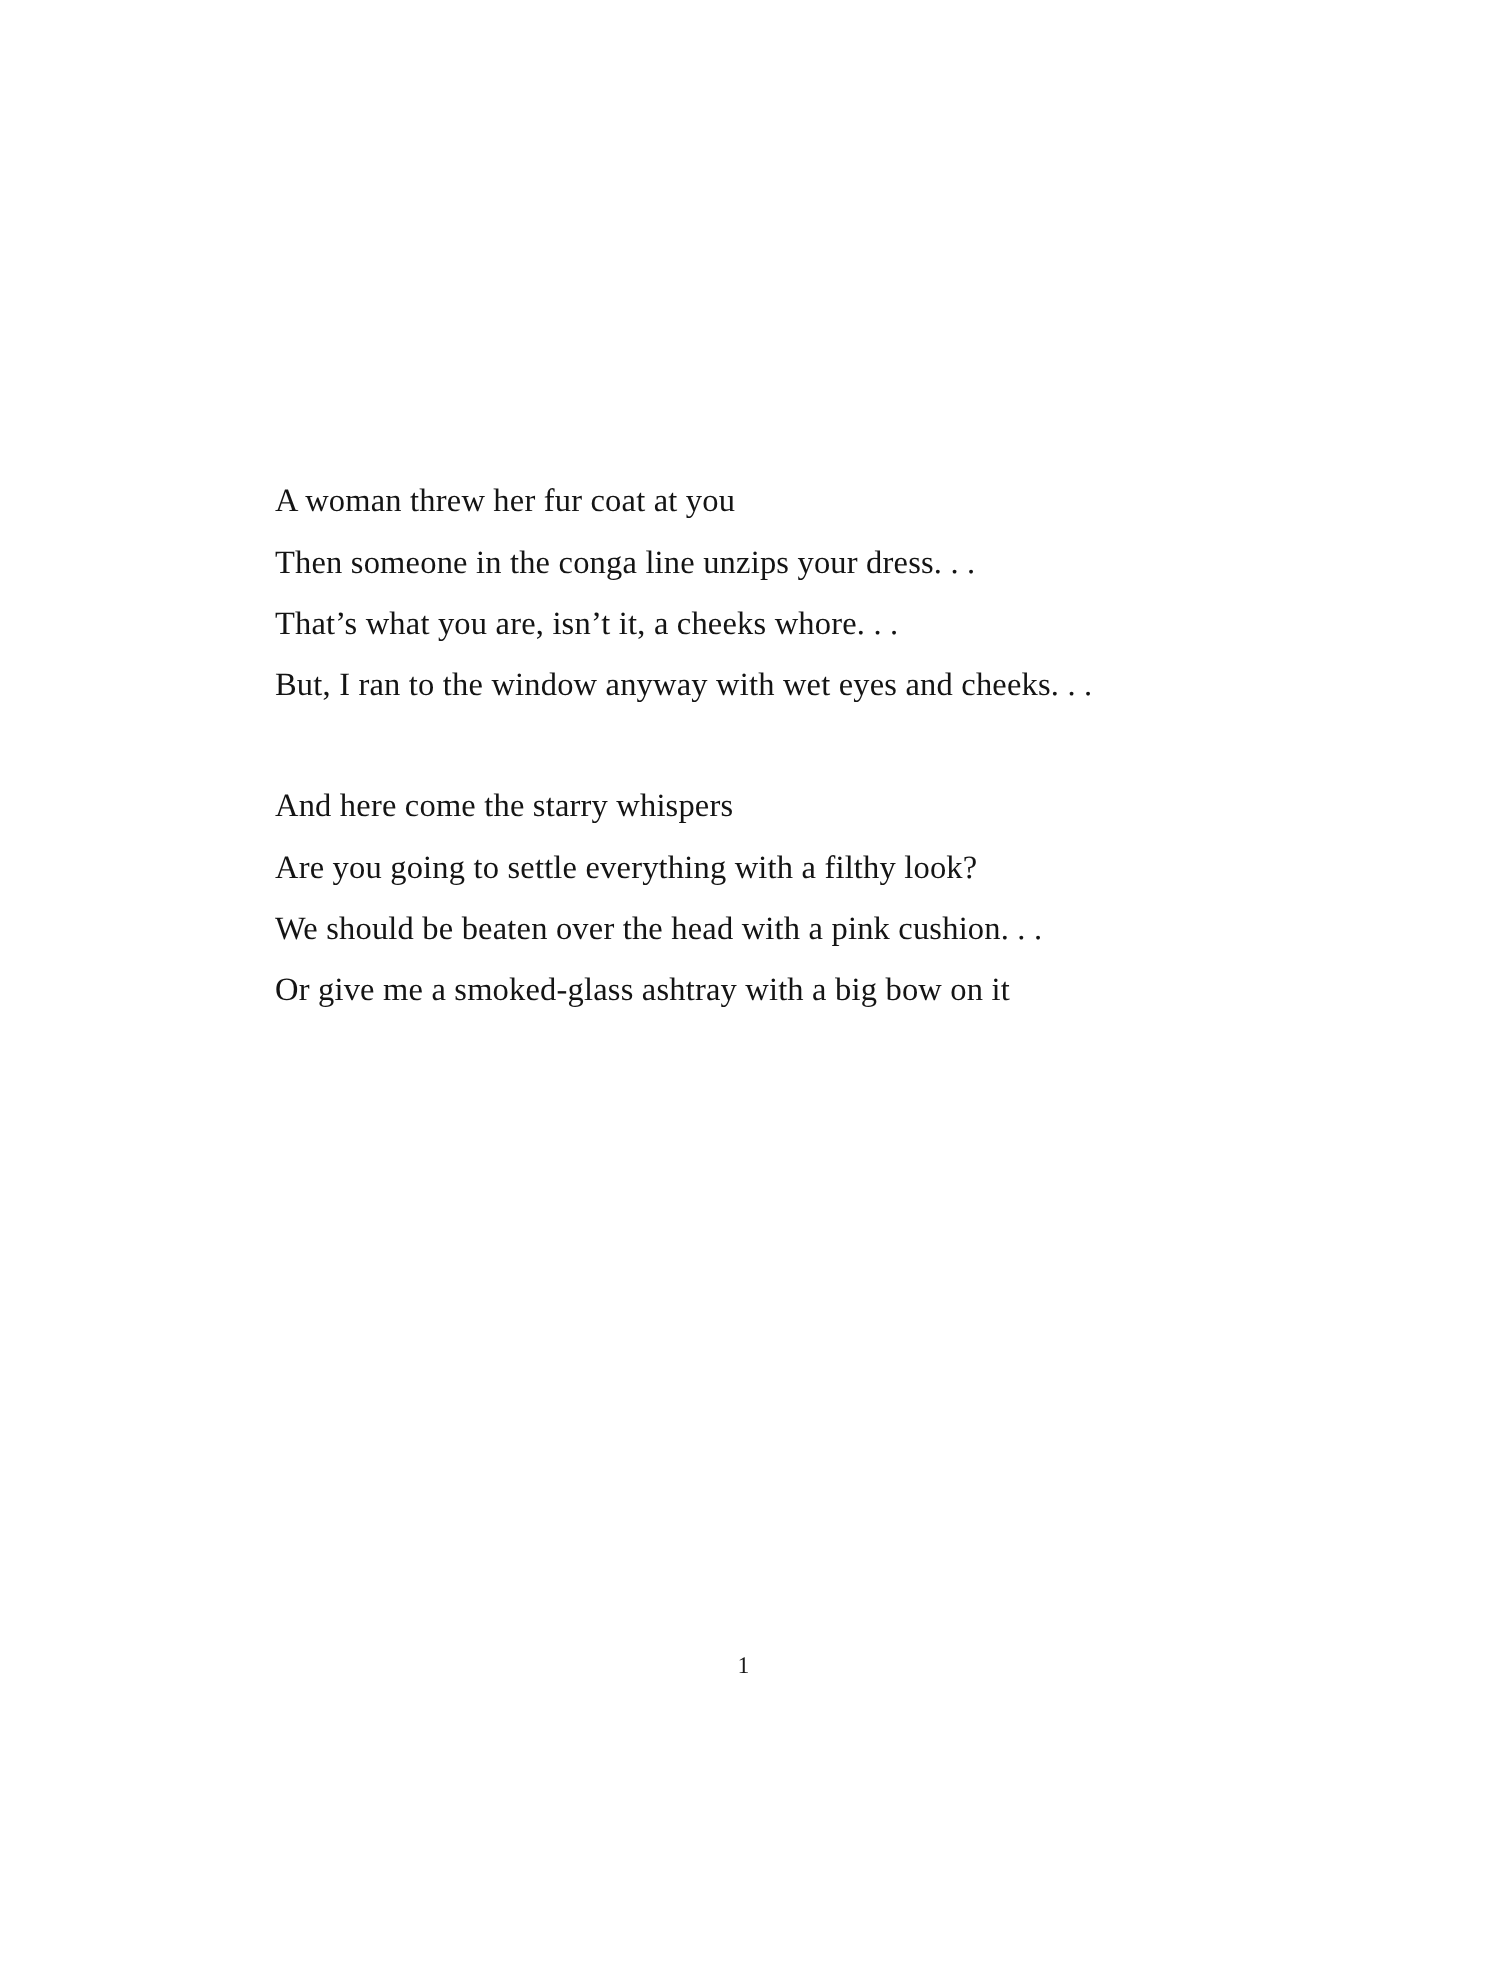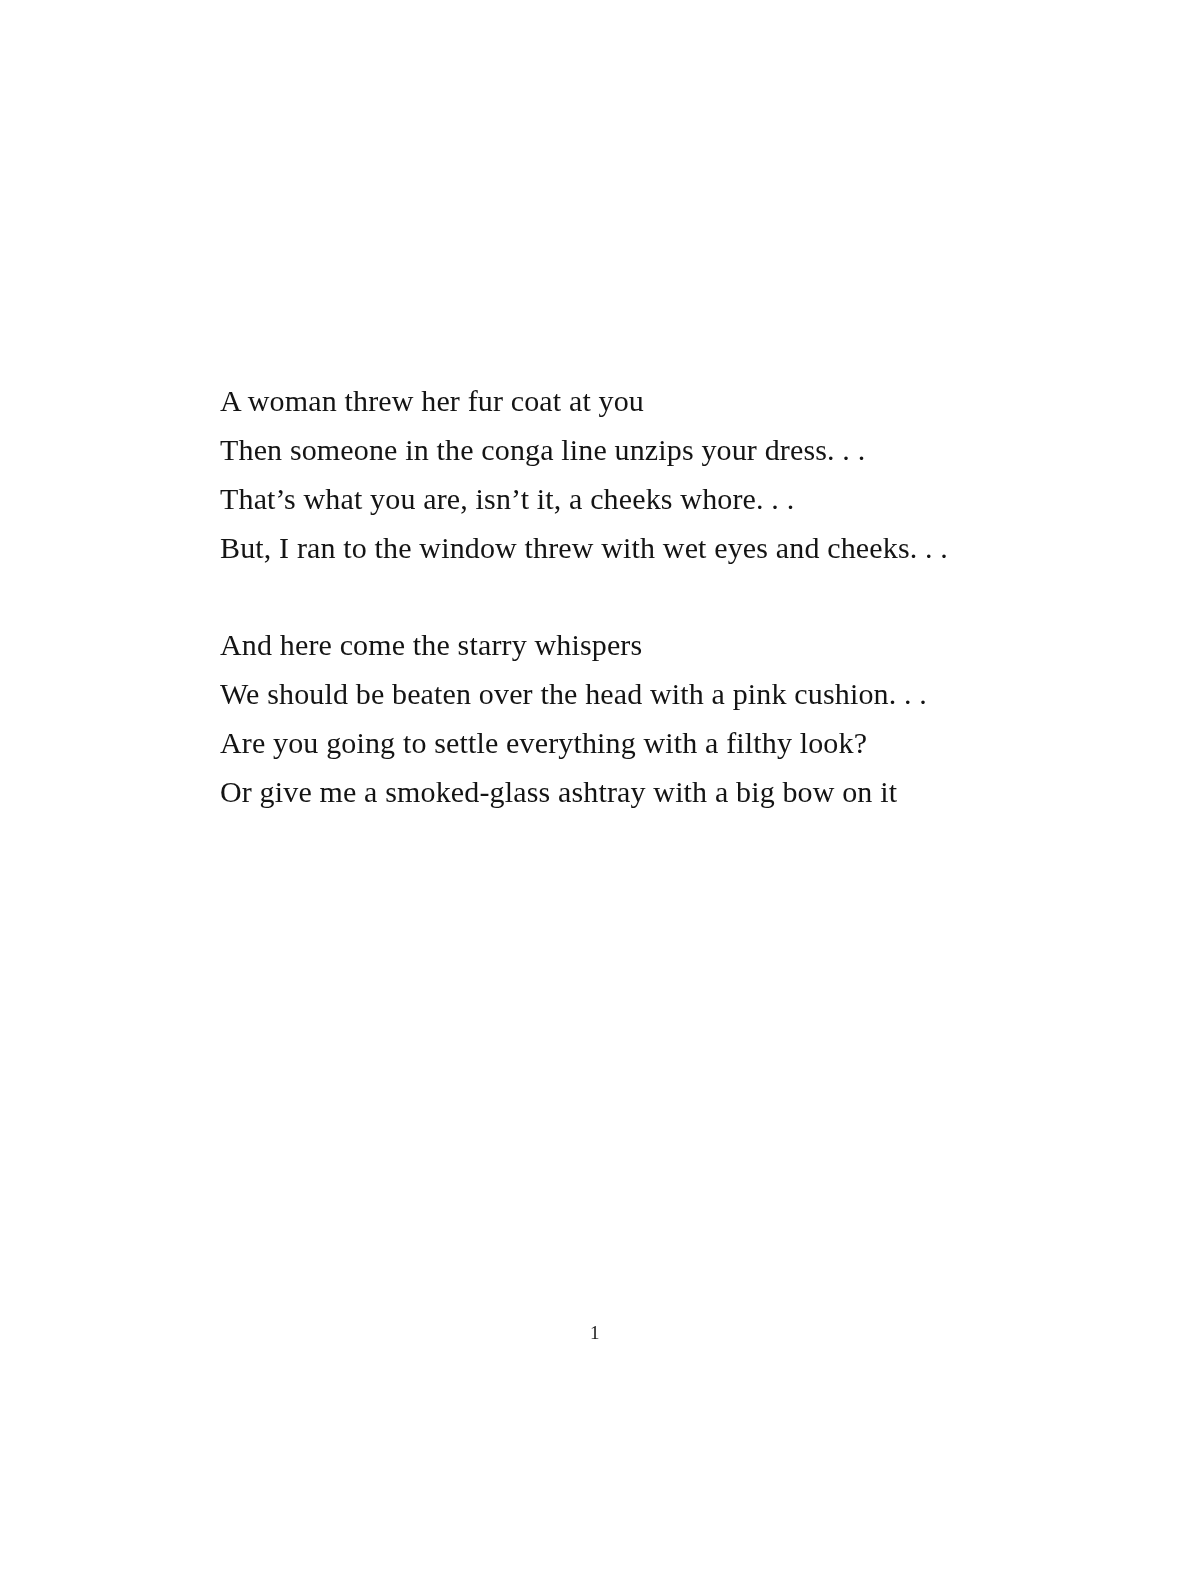--- a/index.html
+++ b/index.html
@@ -26,21 +26,21 @@
     top: 376px;
     width: 820px;
   }
   .stanza {
     margin: 0 0 48px 0;
   }
   .stanza:last-child {
     margin-bottom: 0;
   }
   .line {
-    font-size: 30px;
+    font-size: 26px;
     line-height: 49px;
     letter-spacing: 0.15px;
     white-space: pre;
     color: #141414;
   }
   .folio {
     position: absolute;
     left: 0;
     right: 0;
     top: 1322px;
@@ -55,27 +55,27 @@
 <body>
 
 <div class="page">
 
   <div class="poem">
 
     <div class="stanza">
       <div class="line">A woman threw her fur coat at you</div>
       <div class="line">Then someone in the conga line unzips your dress. . .</div>
       <div class="line">That’s what you are, isn’t it, a cheeks whore. . .</div>
-      <div class="line">But, I ran to the window threw with wet eyes and cheeks. . .</div>
+      <div class="line">But, I ran to the window anyway with wet eyes and cheeks. . .</div>
     </div>
 
     <div class="stanza">
       <div class="line">And here come the starry whispers</div>
+      <div class="line">Are you going to settle everything with a filthy look?</div>
       <div class="line">We should be beaten over the head with a pink cushion. . .</div>
-      <div class="line">Are you going to settle everything with a filthy look?</div>
       <div class="line">Or give me a smoked-glass ashtray with a big bow on it</div>
     </div>
 
   </div>
 
   <div class="folio">1</div>
 
 </div>
 
 </body></html>

